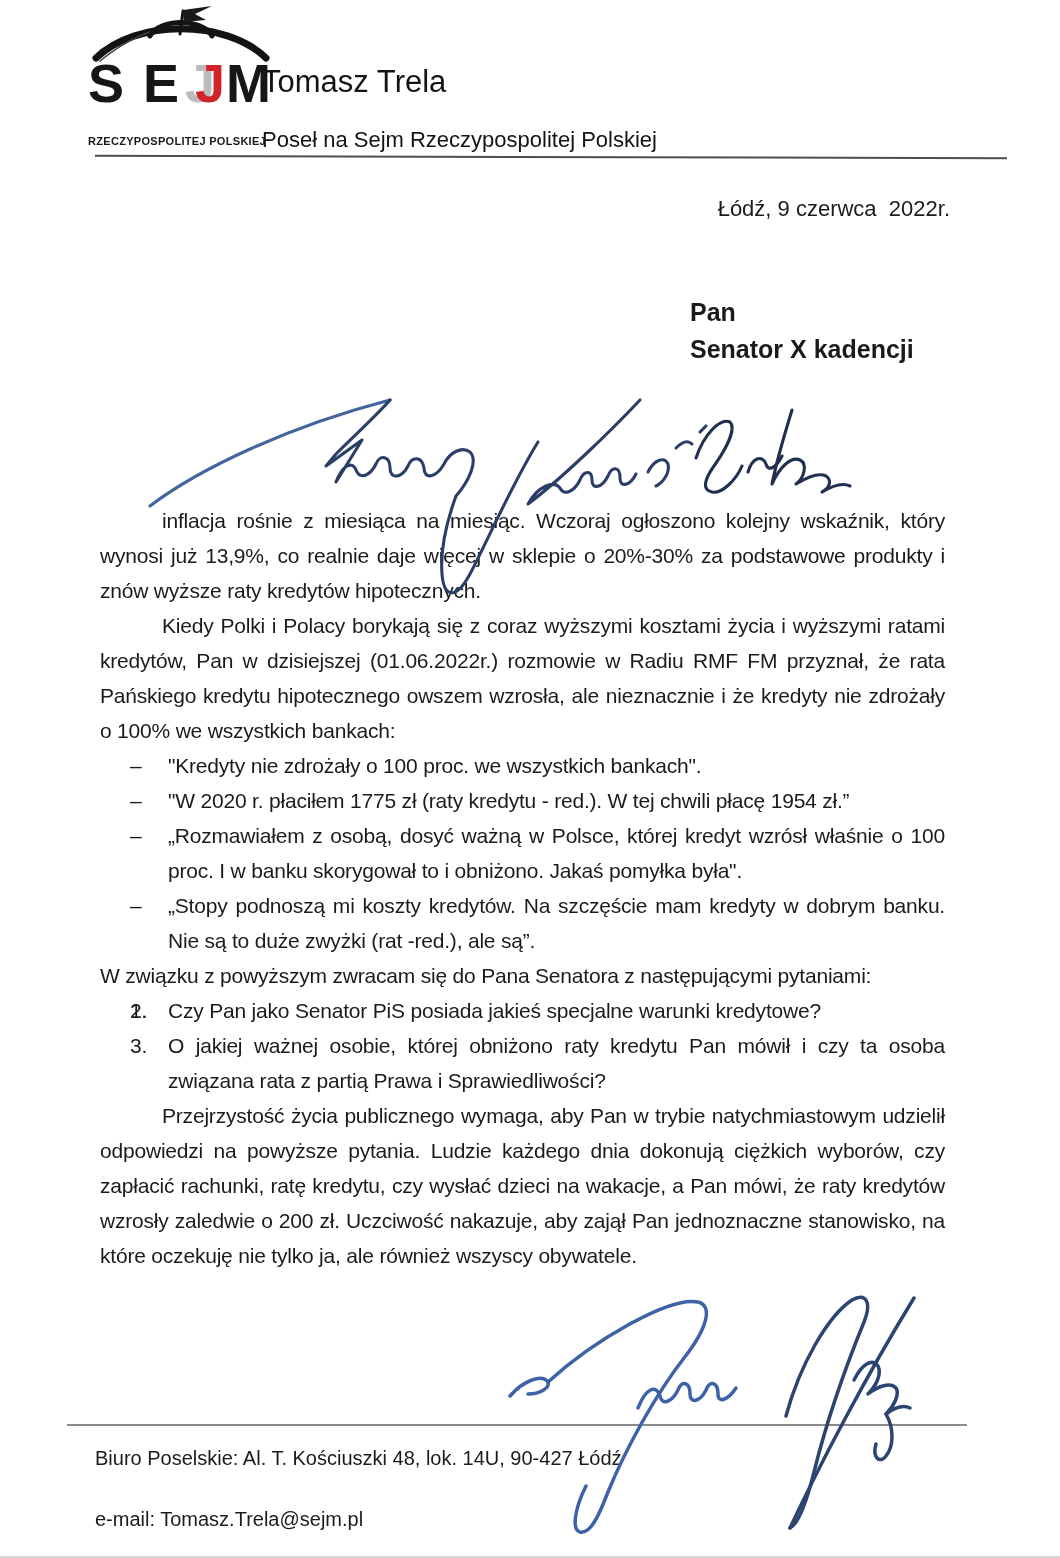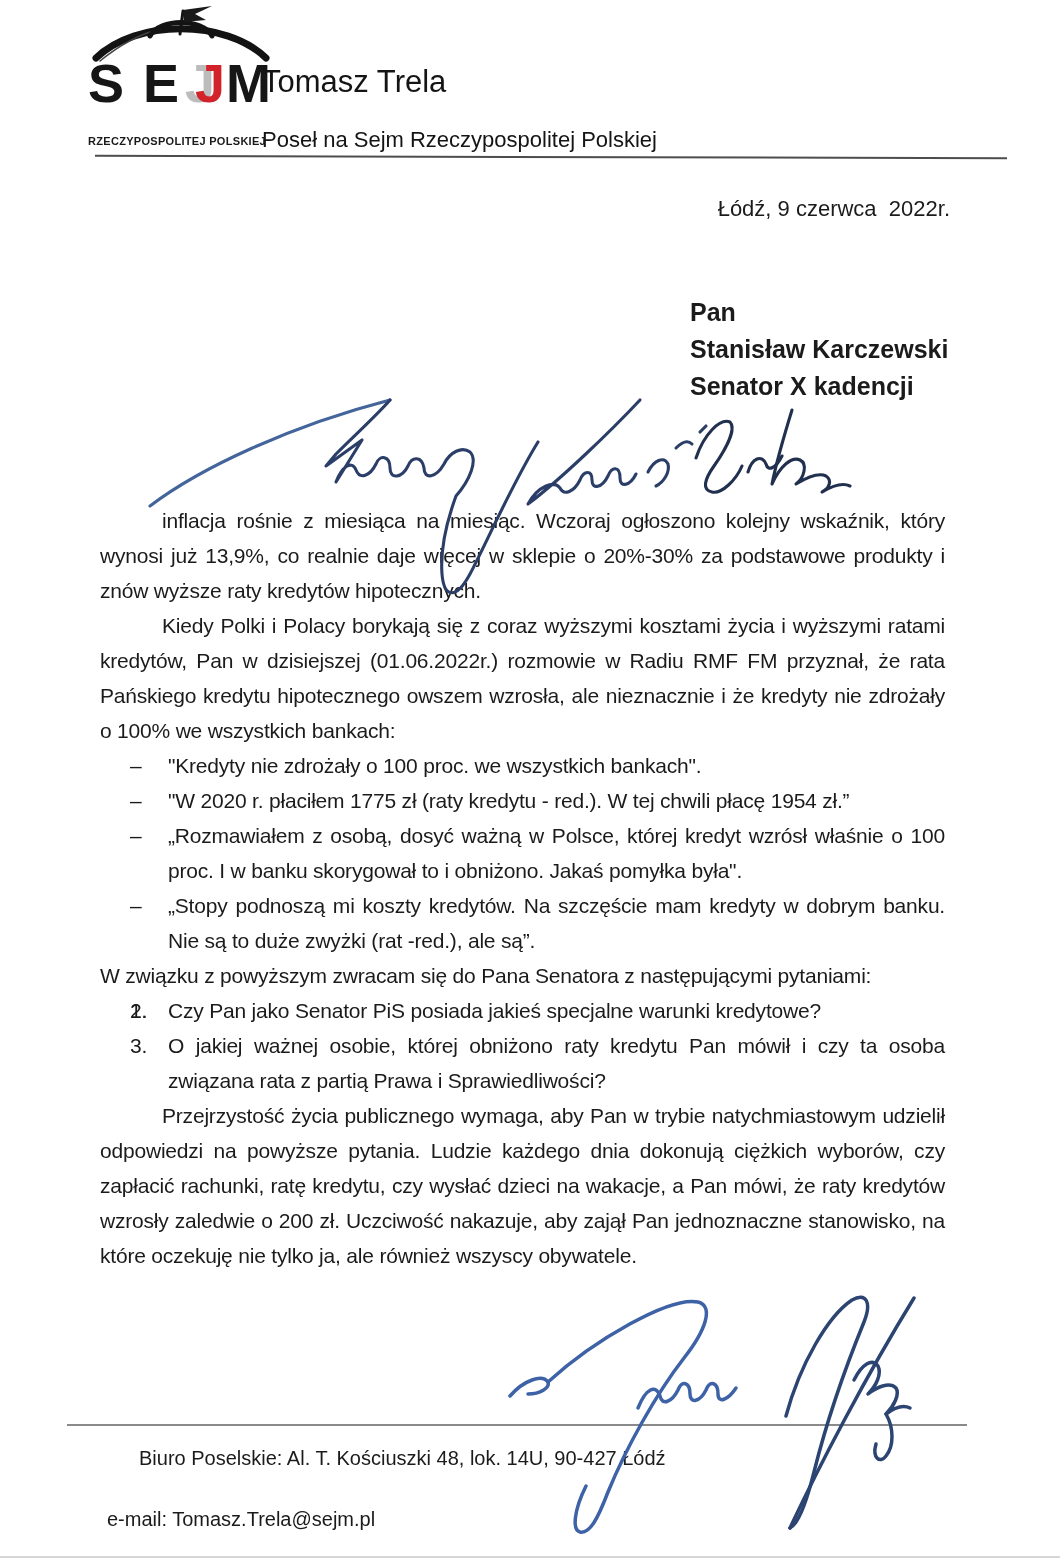--- a/index.html
+++ b/index.html
@@ -44,22 +44,22 @@
     font-size:21px;line-height:35px;letter-spacing:-0.2px;
     text-align:justify;
   }
   .letter-body p{margin:0;}
   .p-indent{text-indent:62px;}
   .quote-item,.question-item{position:relative;padding-left:68px;}
   .quote-dash,.q-num{position:absolute;left:30px;top:0;}
 
   
   .footer-rule{position:absolute;left:67px;top:1424px;width:900px;border-top:2px solid #8a8a8a;}
-  .footer-address{position:absolute;left:95px;top:1447px;font-size:20px;margin-left:44px;}
-  .footer-email{position:absolute;left:95px;top:1508px;font-size:20px;margin-left:12px;}
+  .footer-address{position:absolute;left:95px;top:1447px;font-size:20px;}
+  .footer-email{position:absolute;left:95px;top:1508px;font-size:20px;}
   .scan-edge{position:absolute;left:0;bottom:0;width:100%;height:2px;background:#d6d6d6;}
 
   
   .hw{position:absolute;pointer-events:none;}
   .hw path{fill:none;stroke-linecap:round;stroke-linejoin:round;}
 </style>
 </head>
 <body>
 
 <div class="page">
@@ -83,21 +83,20 @@
   </div>
 
   <div class="sender-name">Tomasz Trela</div>
   <div class="sender-role">Poseł na Sejm Rzeczypospolitej Polskiej</div>
   <div class="header-rule"></div>
 
   <div class="dateline">Łódź, 9 czerwca  2022r.</div>
 
   <div class="recipient">
     <div>Pan</div>
-    <div>Stanisław Karczewski</div>
     <div>Senator X kadencji</div>
   </div>
 
   <svg class="hw" style="left:140px;top:388px;z-index:5;" width="720" height="235" viewBox="0 0 720 235" role="img" aria-label="Szanowny Panie Senatorze">
     <g stroke="#43659c" stroke-width="3.1">
       <path d="M 10,118 C 60,80 150,38 250,12"></path>
     </g>
     <g stroke="#2b3e68" stroke-width="3.1">
       <path d="M 250,12 C 238,26 214,48 196,66 L 186,78 L 222,52 L 196,94
                C 202,78 212,72 216,82 C 220,92 230,88 236,76 C 240,66 250,68 250,80

